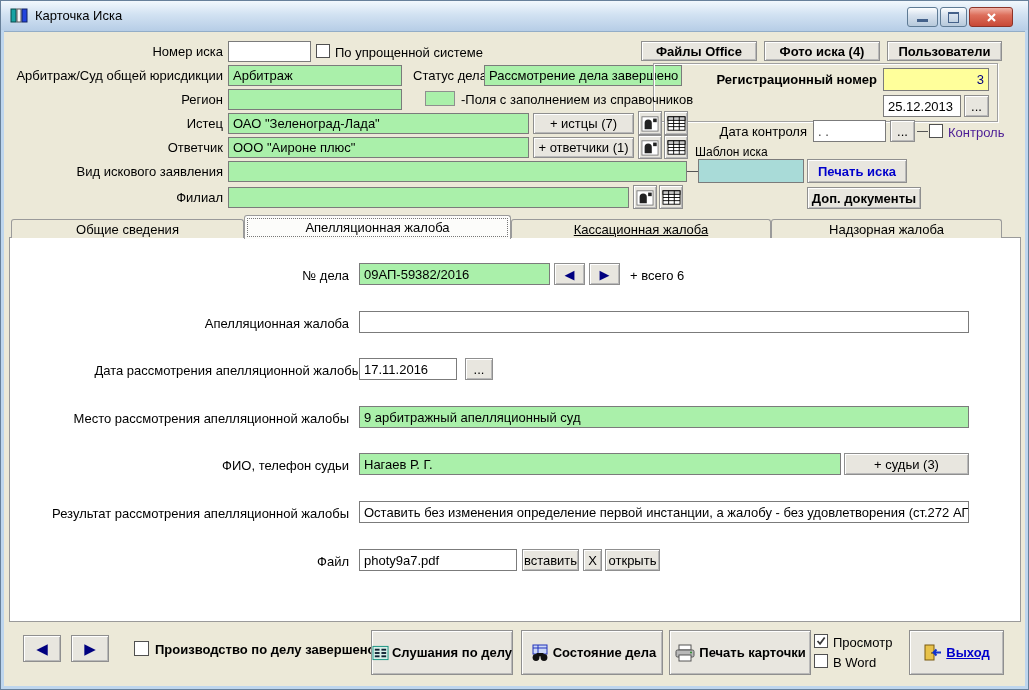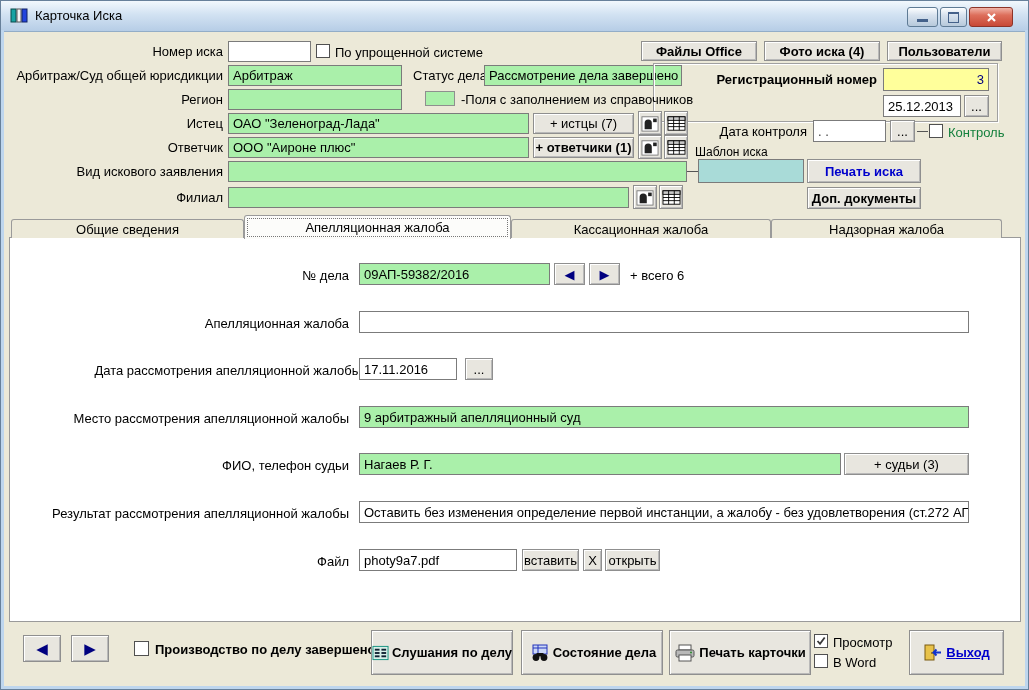--- a/index.html
+++ b/index.html
@@ -35,21 +35,21 @@
   .panel{position:absolute;border:1px solid #a0a0a0;box-shadow:1px 1px 0 #fff, inset 1px 1px 0 #fff;}
   .tab{position:absolute;top:218px;height:19px;background:#ece9d8;border:1px solid #9a9a9a;
        border-bottom:none;border-radius:3px 3px 0 0;display:flex;align-items:center;
        justify-content:center;box-sizing:border-box;z-index:2;}
   .tab.active{top:214px;height:24px;background:#fcfcfa;z-index:4;}
   .tab.active::after{content:"";position:absolute;inset:2px;border:1px dotted #777;}
   .page{position:absolute;left:8px;top:236px;width:1012px;height:385px;background:#fff;
        border:1px solid #9a9a9a;box-sizing:border-box;z-index:1;}
   .navglyph{color:#000080;font-size:13px;line-height:1;}
   .line{position:absolute;background:#555;}
-  .red{color:#15803d;}
+  .red{color:#4c1d95;}
   .bluetext{color:#0000cc;}
   .exitlink{color:#0000cc;text-decoration:underline;font-weight:bold;}
 </style>
 </head>
 <body>
 
 <div id="win">
 
   <div class="titlebar">
     <span class="abs" style="left:9px;top:6px;">
@@ -120,21 +120,21 @@
       <rect x="1" y="2" width="19" height="4" fill="#c9c9c9" stroke="#000"></rect>
       <line x1="1" y1="9.5" x2="20" y2="9.5" stroke="#000"></line>
         <line x1="1" y1="13" x2="20" y2="13" stroke="#000"></line>
       <line x1="7.3" y1="2" x2="7.3" y2="17" stroke="#000"></line>
         <line x1="13.6" y1="2" x2="13.6" y2="17" stroke="#000"></line>
     </svg>
   </span>
 
   <div class="lbl" style="left:0;width:222px;top:139px;padding-left:10px;">Ответчик</div>
   <div class="fld green" style="left:227px;top:136px;width:301px;height:21px;">ООО "Аироне плюс"</div>
-  <div class="btn" style="left:532px;top:136px;width:101px;height:21px;font-weight:bold;">+ ответчики (1)</div>
+  <div class="btn" style="left:532px;top:136px;width:101px;height:21px;">+ ответчики (1)</div>
   <span class="btn" style="left:637px;top:134px;width:24px;height:24px;">
     <svg width="18" height="17" viewBox="0 0 20 19">
       <rect x="1" y="2" width="18" height="16" fill="#fff" stroke="#777"></rect>
       <path d="M4 16 V9 a4 4 0 0 1 8 0 V16 Z" fill="#222"></path>
       <rect x="13.5" y="4" width="4" height="4" fill="#222"></rect>
     </svg>
   </span>
   <span class="btn" style="left:663px;top:134px;width:24px;height:24px;">
     <svg width="19" height="17" viewBox="0 0 21 19">
       <rect x="1" y="2" width="19" height="15" fill="#fff" stroke="#000"></rect>
@@ -145,21 +145,21 @@
         <line x1="13.6" y1="2" x2="13.6" y2="17" stroke="#000"></line>
     </svg>
   </span>
 
   <div class="llbl" style="left:694px;top:144px;font-size:12px;">Шаблон иска</div>
 
   <div class="lbl" style="left:0;width:222px;top:163px;">Вид искового заявления</div>
   <div class="fld green" style="left:227px;top:160px;width:459px;height:21px;"></div>
   <span class="line" style="left:686px;top:170px;width:11px;height:1px;"></span>
   <div class="fld cyan" style="left:697px;top:158px;width:106px;height:24px;"></div>
-  <div class="btn bold bluetext" style="left:806px;top:158px;width:114px;height:24px;">Печать иска</div>
+  <div class="btn bold bluetext" style="left:806px;top:158px;width:100px;height:24px;">Печать иска</div>
 
   <div class="lbl" style="left:0;width:222px;top:189px;">Филиал</div>
   <div class="fld green" style="left:227px;top:186px;width:401px;height:21px;"></div>
   <span class="btn" style="left:632px;top:184px;width:24px;height:24px;">
     <svg width="18" height="17" viewBox="0 0 20 19">
       <rect x="1" y="2" width="18" height="16" fill="#fff" stroke="#777"></rect>
       <path d="M4 16 V9 a4 4 0 0 1 8 0 V16 Z" fill="#222"></path>
       <rect x="13.5" y="4" width="4" height="4" fill="#222"></rect>
     </svg>
   </span>
@@ -170,21 +170,21 @@
       <line x1="1" y1="9.5" x2="20" y2="9.5" stroke="#000"></line>
         <line x1="1" y1="13" x2="20" y2="13" stroke="#000"></line>
       <line x1="7.3" y1="2" x2="7.3" y2="17" stroke="#000"></line>
         <line x1="13.6" y1="2" x2="13.6" y2="17" stroke="#000"></line>
     </svg>
   </span>
   <div class="btn bold" style="left:806px;top:186px;width:114px;height:22px;">Доп. документы</div>
 
   <div class="tab" style="left:10px;width:233px;">Общие сведения</div>
   <div class="tab active" style="left:243px;width:267px;">Апелляционная жалоба</div>
-  <div class="tab" style="left:510px;width:260px;">Кассационная жалоба</div>
+  <div class="tab" style="left:510px;width:260px;text-decoration:underline;">Кассационная жалоба</div>
   <div class="tab" style="left:770px;width:231px;">Надзорная жалоба</div>
 
   <div class="page"></div>
 
   <div class="lbl" style="left:100px;width:248px;top:267px;z-index:2;">№ дела</div>
   <div class="fld green" style="left:358px;top:262px;width:191px;height:22px;z-index:2;">09АП-59382/2016</div>
   <div class="btn" style="left:553px;top:262px;width:31px;height:22px;z-index:2;">
     <span class="navglyph">◀</span>
   </div>
   <div class="btn" style="left:588px;top:262px;width:31px;height:22px;z-index:2;">

